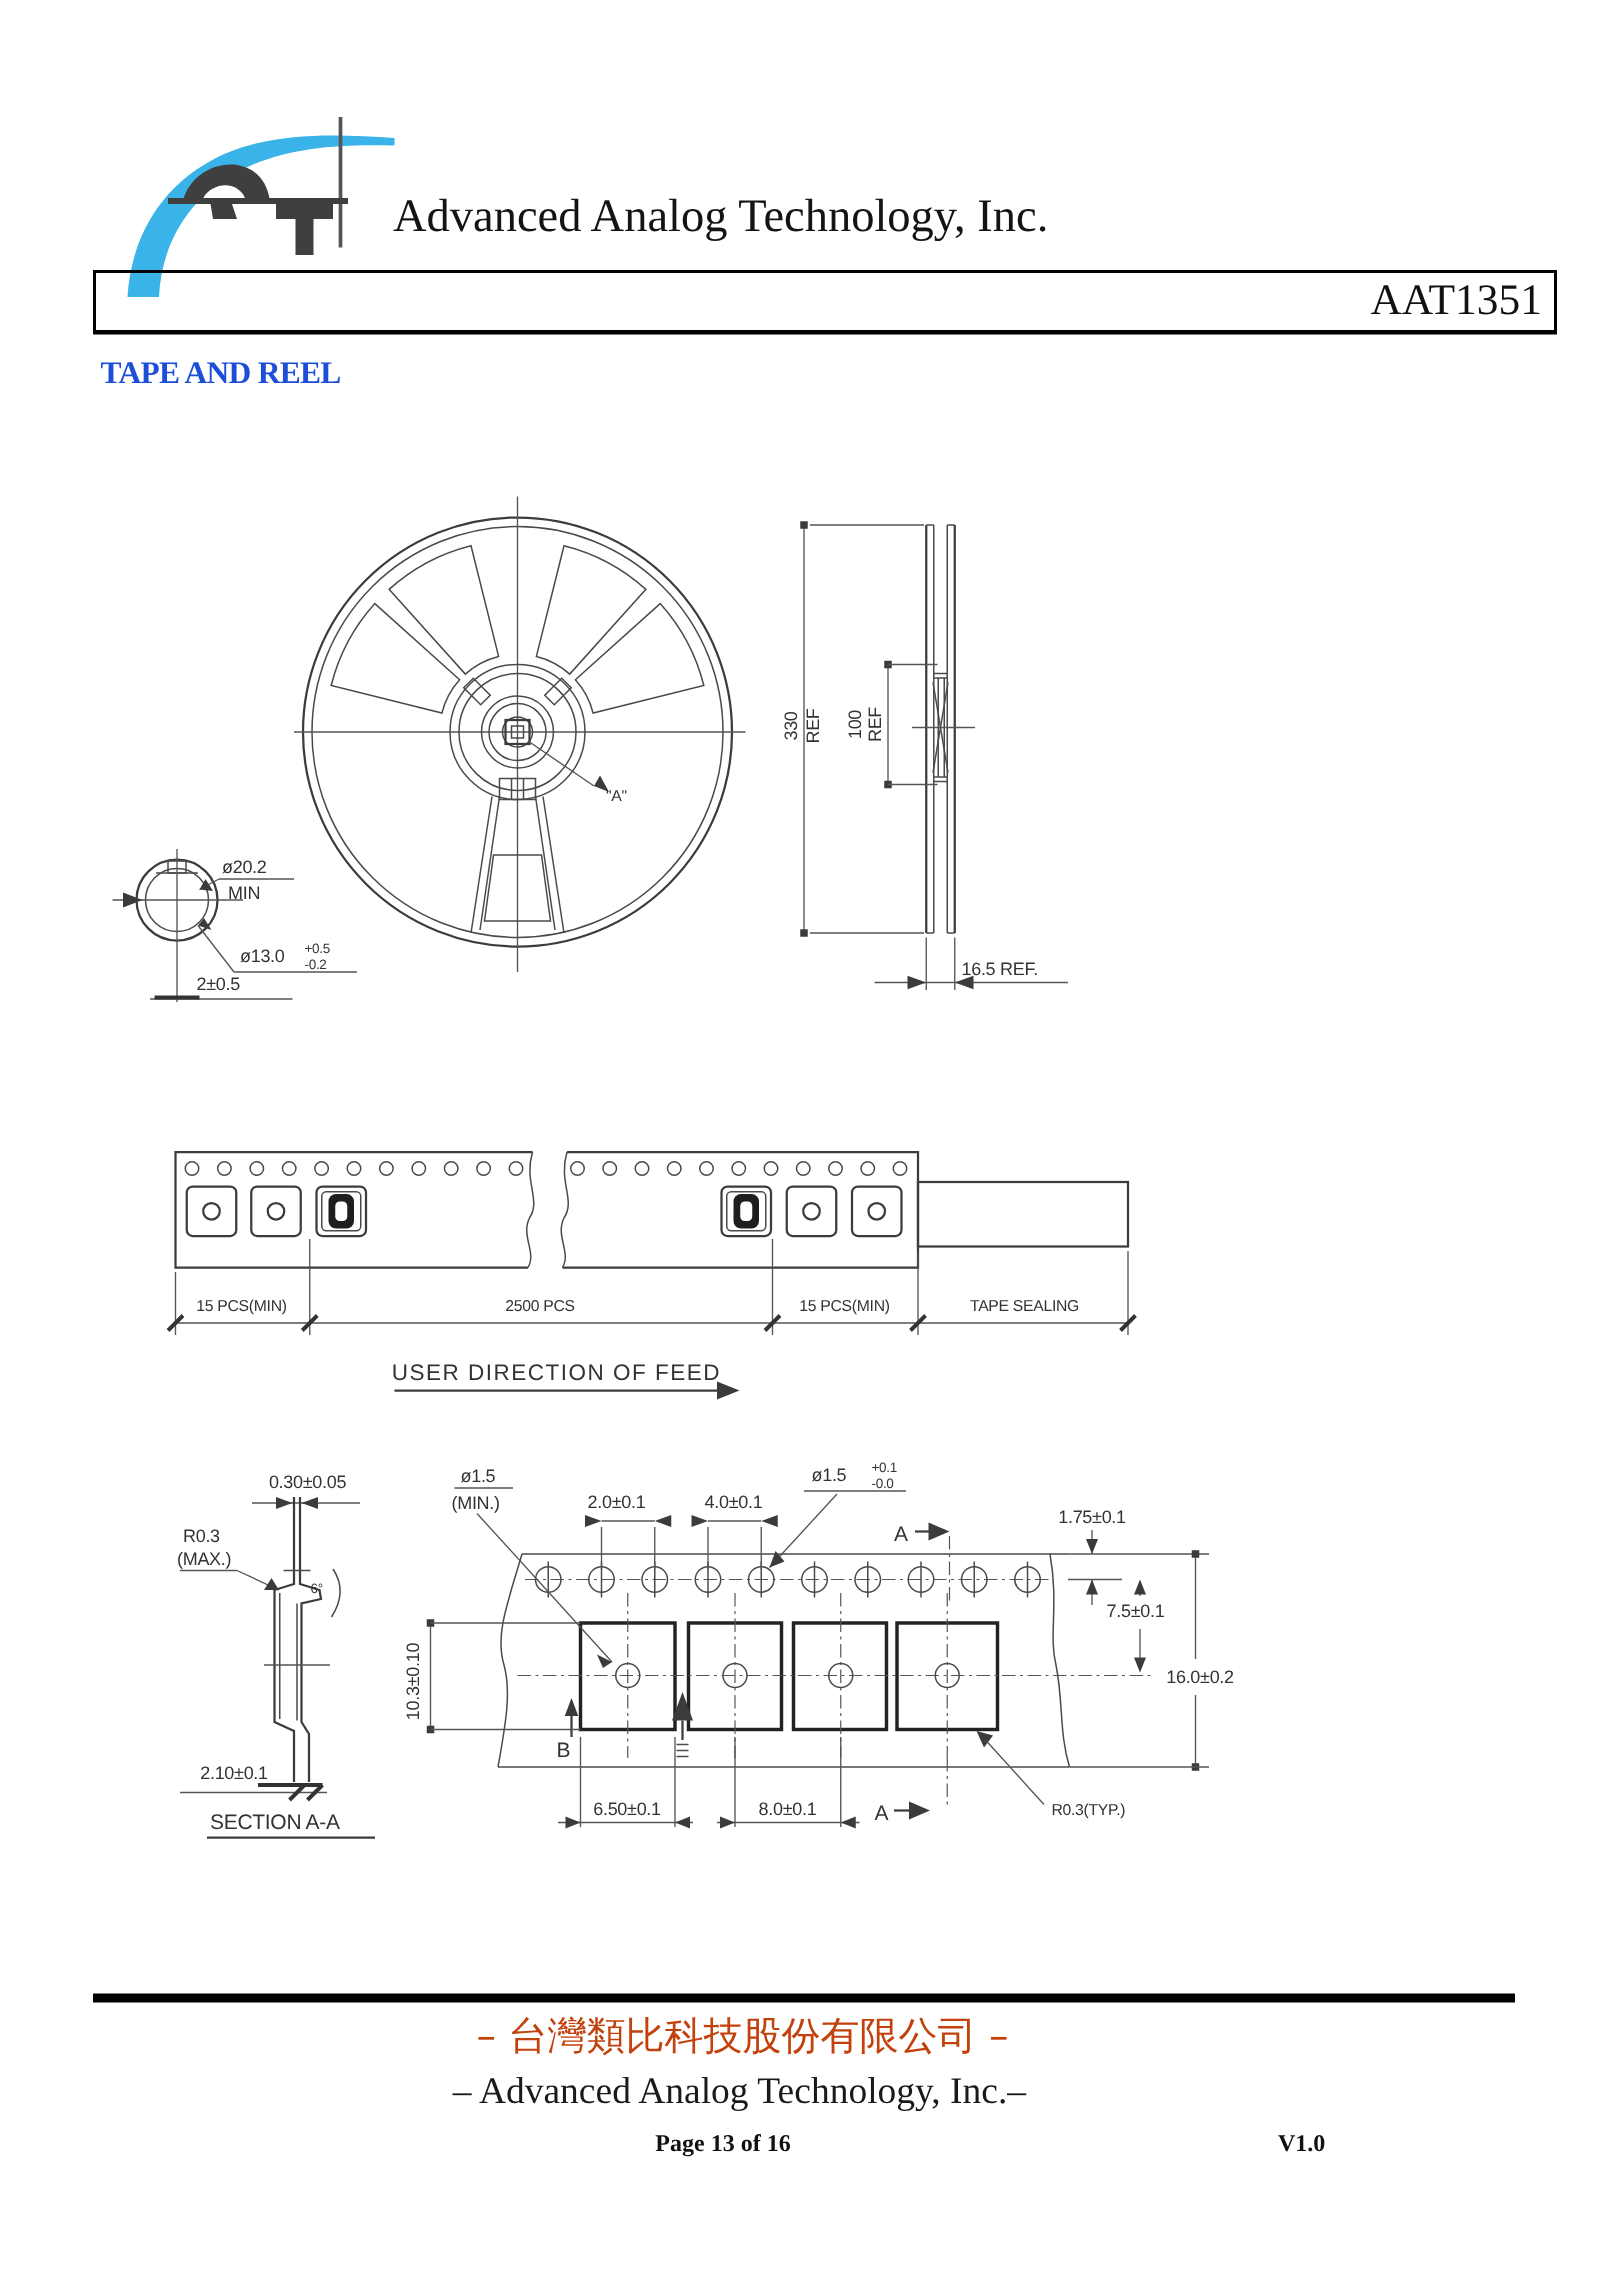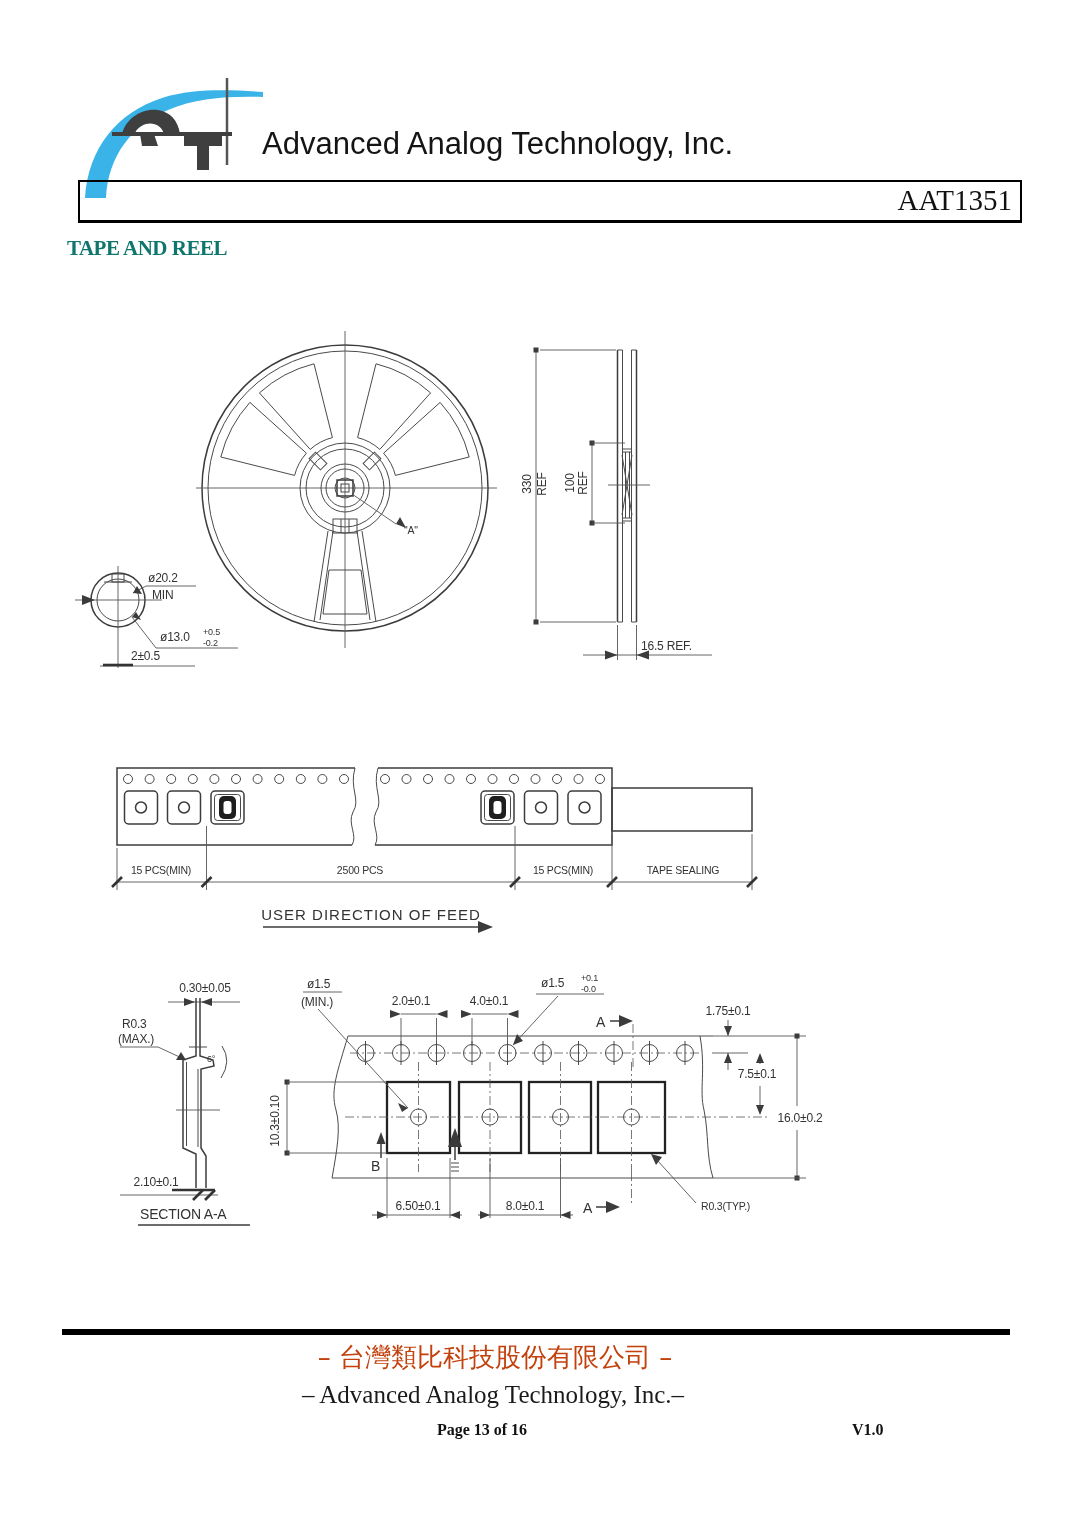--- a/index.html
+++ b/index.html
@@ -1,22 +1,22 @@
 <!DOCTYPE html>
 <html><head>
 <meta charset="utf-8">
 <style>
   html,body{margin:0;padding:0;background:#fff;}
   body{width:1075px;height:1521px;position:relative;font-family:"Liberation Sans",sans-serif;color:#111;overflow:hidden;}
   .abs{position:absolute;}
   
-  .company-title{left:262px;top:126px;font-family:Liberation Sans, sans-serif;font-size:31px;color:#141414;white-space:nowrap;}
-  .part-box{left:78px;top:180px;width:940px;height:38px;border:2px solid #000;border-bottom-width:3px;}
+  .company-title{left:262px;top:126px;font-family:Liberation Serif, serif;font-size:31px;color:#141414;white-space:nowrap;}
+  .part-box{left:62px;top:180px;width:940px;height:38px;border:2px solid #000;border-bottom-width:3px;padding-left:32px;}
   .part-number{position:absolute;right:8px;top:2px;font-family:"Liberation Serif",serif;font-size:29px;color:#111;}
-  .section-title{left:67px;top:236px;font-family:"Liberation Serif",serif;font-weight:bold;font-size:21px;letter-spacing:-0.5px;color:#0f766e;}
+  .section-title{left:67px;top:236px;font-family:"Liberation Serif",serif;font-weight:bold;font-size:21px;letter-spacing:-0.5px;color:#1d4ed8;}
   
   .footer-rule{left:62px;top:1329px;width:948px;height:6px;background:#000;}
   .footer-zh{left:0;top:1340px;width:990px;text-align:center;font-size:26px;font-family:"DejaVu Sans",sans-serif;color:#c2410c;}
   .footer-en{left:0;top:1381px;width:986px;text-align:center;font-family:"Liberation Serif",serif;font-size:25px;color:#1a1a1a;}
   .footer-page{left:0;top:1421px;width:964px;text-align:center;font-family:"Liberation Serif",serif;font-weight:bold;font-size:16px;}
   .footer-ver{left:852px;top:1421px;font-family:"Liberation Serif",serif;font-weight:bold;font-size:16px;}
   
   svg text{font-family:"Liberation Sans",sans-serif;font-size:12px;fill:#333;letter-spacing:-0.2px;}
   svg .sm{font-size:10.5px;}
   svg .xs{font-size:9px;}

